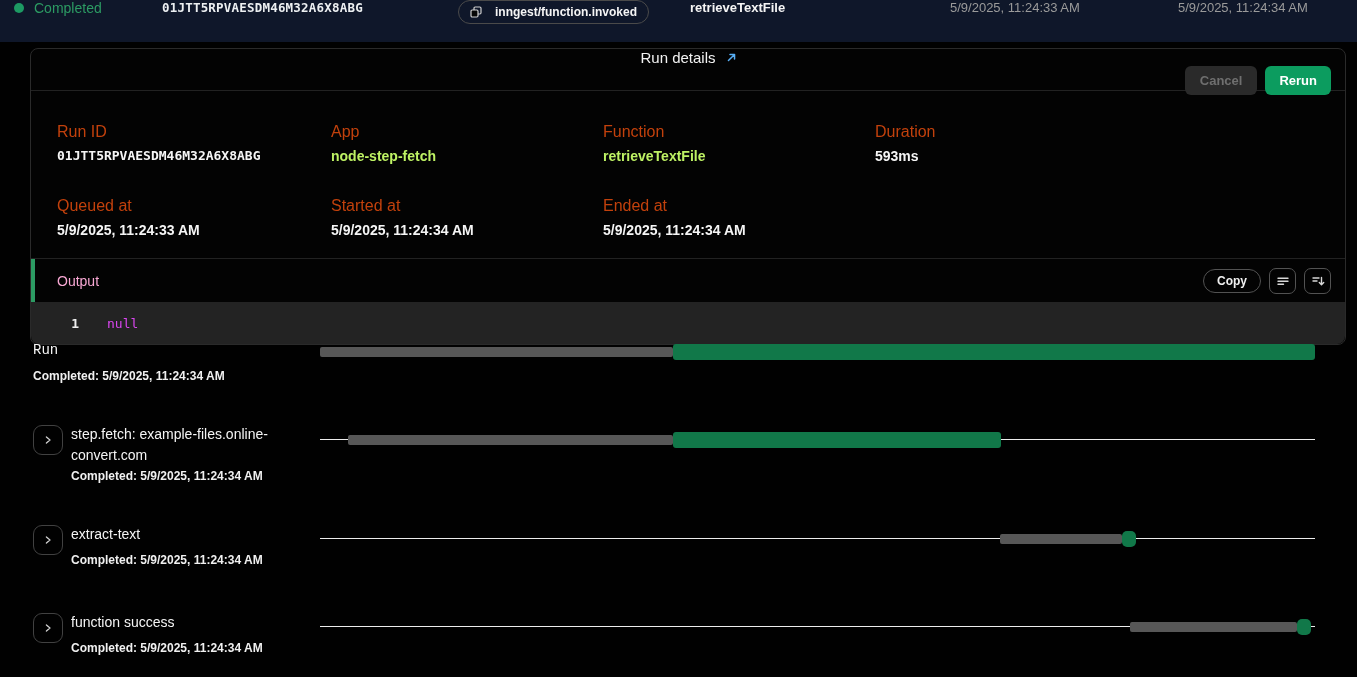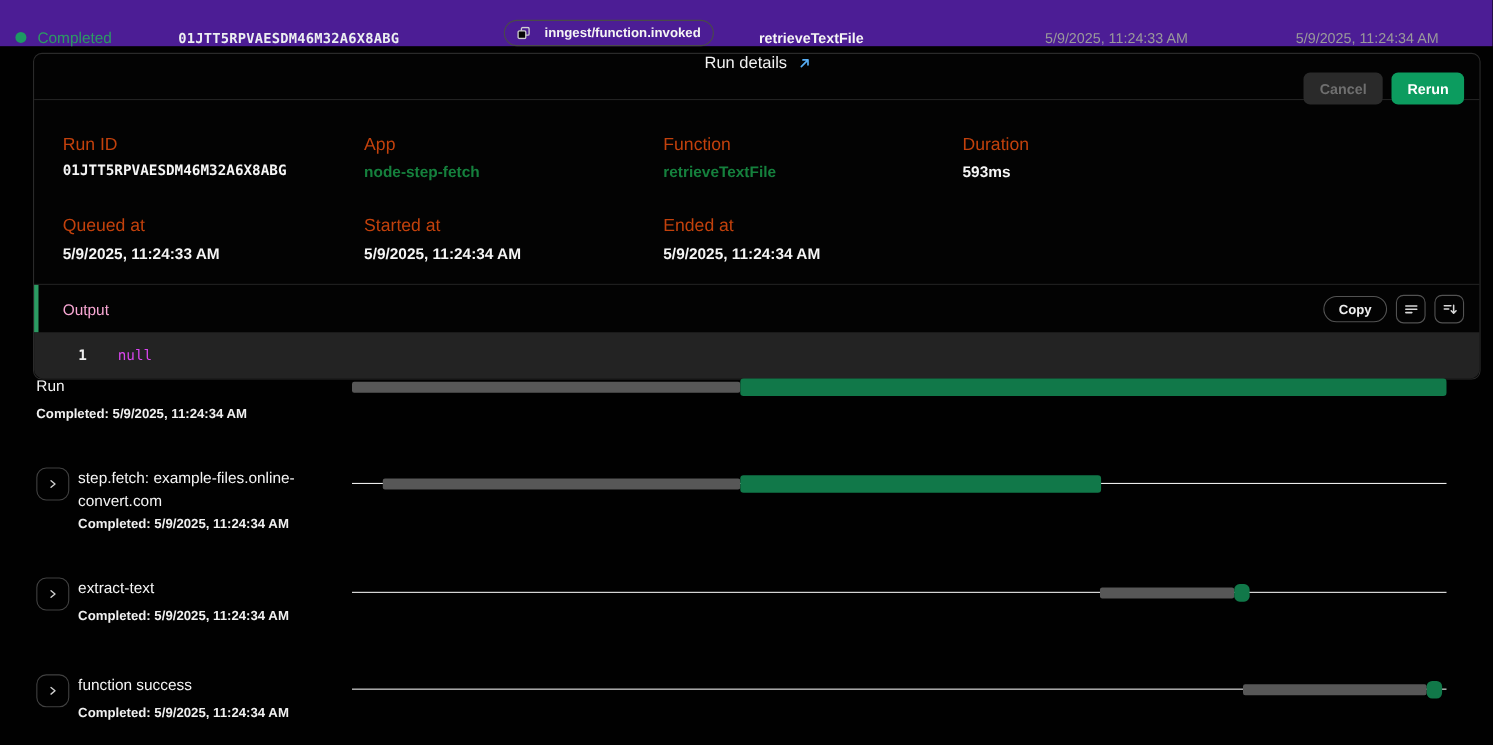--- a/index.html
+++ b/index.html
@@ -7,21 +7,21 @@
   body {
     background:#010101;
     font-family:"Liberation Sans", sans-serif;
     color:#f2f2f2;
     position:relative;
   }
   .mono { font-family:"DejaVu Sans Mono", monospace; }
 
   
   .topbar {
-    height:42px; background:#4c1d95; display:flex; align-items:flex-end;
+    height:42px; background:#0f172a; display:flex; align-items:flex-start;
     padding:0 14px; width:100%;
   }
   .tb-status { flex:0 0 148px; display:flex; align-items:center; gap:10px; }
   .tb-dot { width:10px; height:10px; border-radius:50%; background:#1d9a63; }
   .tb-status-label { color:#2c9b63; font-size:14px; font-weight:500; }
   .tb-runid { flex:0 0 296px; font-size:12.5px; font-weight:600; color:#eceff1; letter-spacing:.2px; }
   .tb-badge-col { flex:0 0 232px; }
   .tb-badge {
     display:inline-flex; align-items:center; gap:13px; height:24px;
     border:1px solid #4a4a4a; border-radius:12px; padding:0 11px;
@@ -52,21 +52,21 @@
     font-size:13px; font-weight:700; padding:7px 14px; font-family:inherit; cursor:pointer;
   }
 
   .details-grid {
     display:grid; grid-template-columns:274px 272px 272px 1fr;
     padding:17px 16px 20px 26px; row-gap:18px;
   }
   .field-label { font-size:16px; color:#c2410c; margin-bottom:7px;margin-top:15px; }
   .field-value { font-size:14px; font-weight:600; color:#f5f5f5; }
   .field-value.mono { font-size:13px; }
-  .field-value.link { color:#15803d; cursor:pointer; }
+  .field-value.link { color:#bef264; cursor:pointer; }
 
   .output-header {
     position:relative; height:44px; display:flex; align-items:center;
     padding:0 14px 0 26px; border-top:1px solid #222;
   }
   .output-stripe { position:absolute; left:0; top:0; bottom:0; width:4px; background:#2c9b63; }
   .output-title { font-size:14px; color:#f9a8d4; }
   .output-actions { margin-left:auto; display:flex; align-items:center; gap:8px; }
   .btn-copy {
     background:transparent; border:1px solid #525252; border-radius:14px;
@@ -83,21 +83,21 @@
   .code-linenum { width:48px; text-align:right; font-size:13px; font-weight:600; color:#f0f0f0; }
   .code-text { margin-left:28px; font-size:13px; color:#d946ef; }
 
   
   .timeline { position:absolute; left:0; top:296px; width:1357px; height:381px; }
   .t-row { position:absolute; left:0; right:0; }
   .t-label { font-size:14px; font-weight:500; color:#f5f5f5; }
   .t-completed { font-size:12px; font-weight:600; color:#f0f0f0; }
 
   .row-run { top:40px; height:60px; }
-  .row-run .t-label { position:absolute; left:33px; top:6px; }
+  .row-run .t-label { position:absolute; left:33px; top:6px;font-family:Liberation Mono, monospace; }
   .row-run .t-completed { position:absolute; left:33px; top:33px; }
 
   .expand-btn {
     position:absolute; left:33px; top:6px; width:30px; height:30px;
     border:1px solid #414141; border-radius:9px; background:transparent;
     display:flex; align-items:center; justify-content:center; cursor:pointer;
   }
   .t-textcol { position:absolute; left:71px; top:5px; width:238px; }
   .t-textcol .t-label { line-height:21px; }
   .t-textcol .t-completed { margin-top:8px; }

